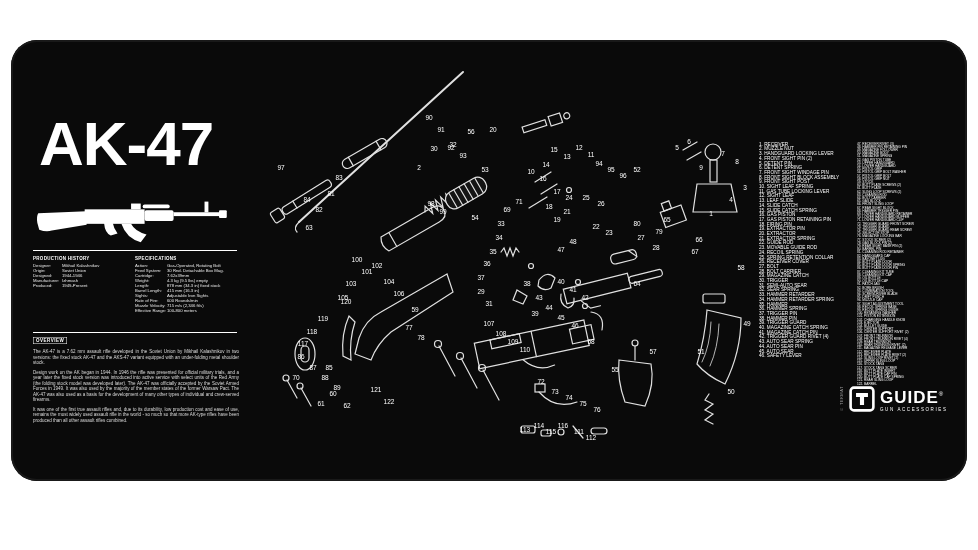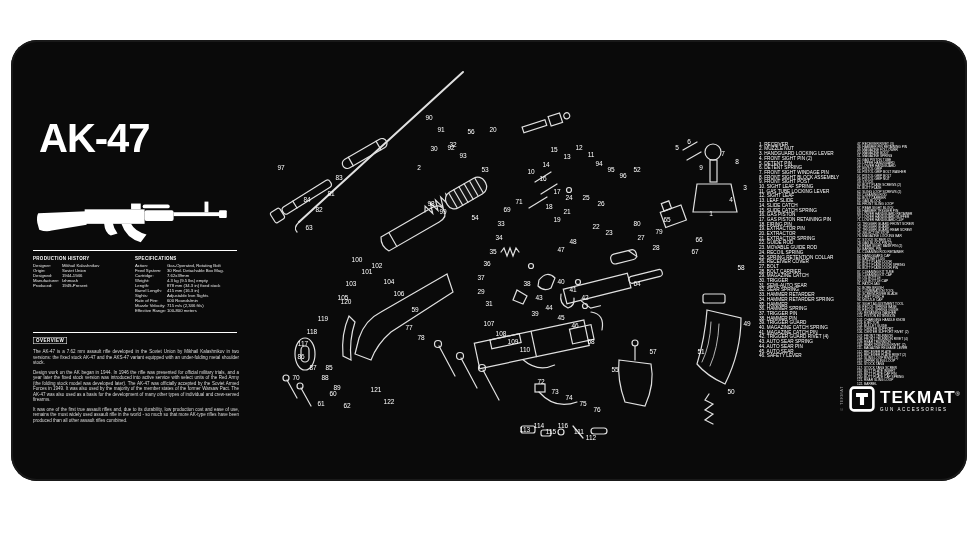--- a/index.html
+++ b/index.html
@@ -1,20 +1,20 @@
 <!DOCTYPE html>
 <html><head>
 <meta charset="utf-8">
 <style>
   html,body{margin:0;padding:0;}
   .page{position:relative;width:978px;height:550px;background:#ffffff;overflow:hidden;
         font-family:"Liberation Sans",sans-serif;}
   .mat{position:absolute;left:11px;top:40px;width:956px;height:441px;background:#0a0a0a;
        border-radius:26px;box-shadow:inset 0 0 0 2px #191919;}
-  .title{position:absolute;left:28px;top:76px;font-size:40px;font-weight:bold;color:#ffffff;
+  .title{position:absolute;left:28px;top:68px;font-size:62px;font-weight:bold;color:#ffffff;
          letter-spacing:-1px;}
   .rifle{position:absolute;left:24px;top:150px;width:196px;height:58px;}
   .divider{position:absolute;left:22px;width:204px;height:1px;background:#ffffff;}
   .d1{top:210px;} .d2{top:292px;}
   .scaled{transform:scale(0.5);transform-origin:0 0;}
   .history{position:absolute;left:22px;top:216px;width:200px;}
   .specs{position:absolute;left:124px;top:216px;width:212px;}
   .sec-heading{font-size:9px;font-weight:bold;color:#ffffff;letter-spacing:0.6px;margin-bottom:4px;}
   .info-row{display:flex;font-size:8.5px;line-height:10px;color:#e8e8e8;}
   .history .lbl{width:58px;flex:none;}
@@ -532,19 +532,19 @@
         </div>
     </div>
 
     <div class="brand">
       <div class="copyright-vert">© TEKMAT</div>
       <svg class="brand-icon" viewBox="0 0 24 24">
         <rect x="1.5" y="1.5" width="21" height="21" rx="3" fill="none" stroke="#ffffff" stroke-width="2.4"></rect>
         <path d="M6.5,6.5 h11 v3.6 h-3.6 v7.4 h-3.8 v-7.4 h-3.6 Z" fill="#ffffff"></path>
       </svg>
       <div class="brand-text">
-        <div class="brand-name-row"><span>TEKMAT</span><sup>®</sup></div>
+        <div class="brand-name-row"><span>GUIDE</span><sup>®</sup></div>
         <div class="brand-tagline">GUN ACCESSORIES</div>
       </div>
     </div>
 
   </div>
 </div>
 
 </body></html>

